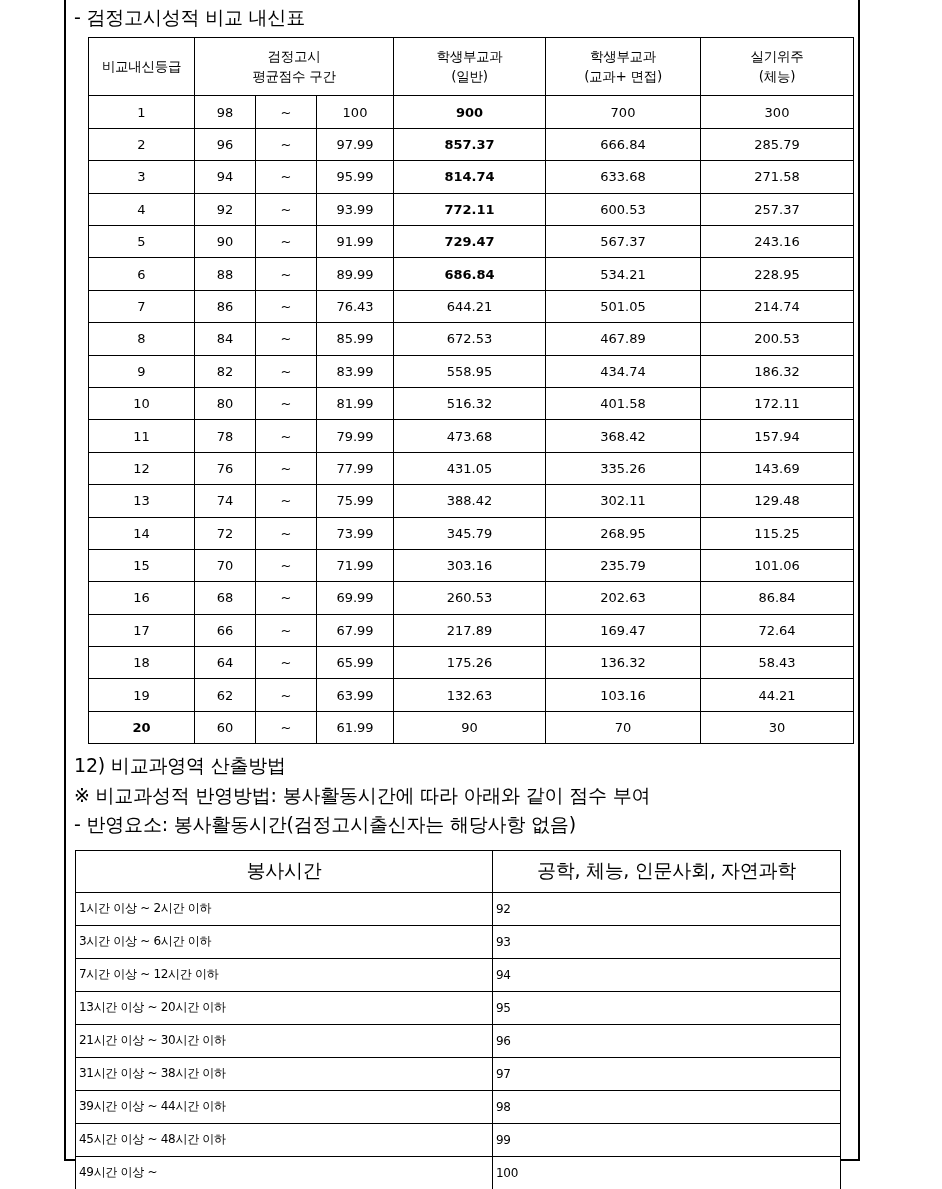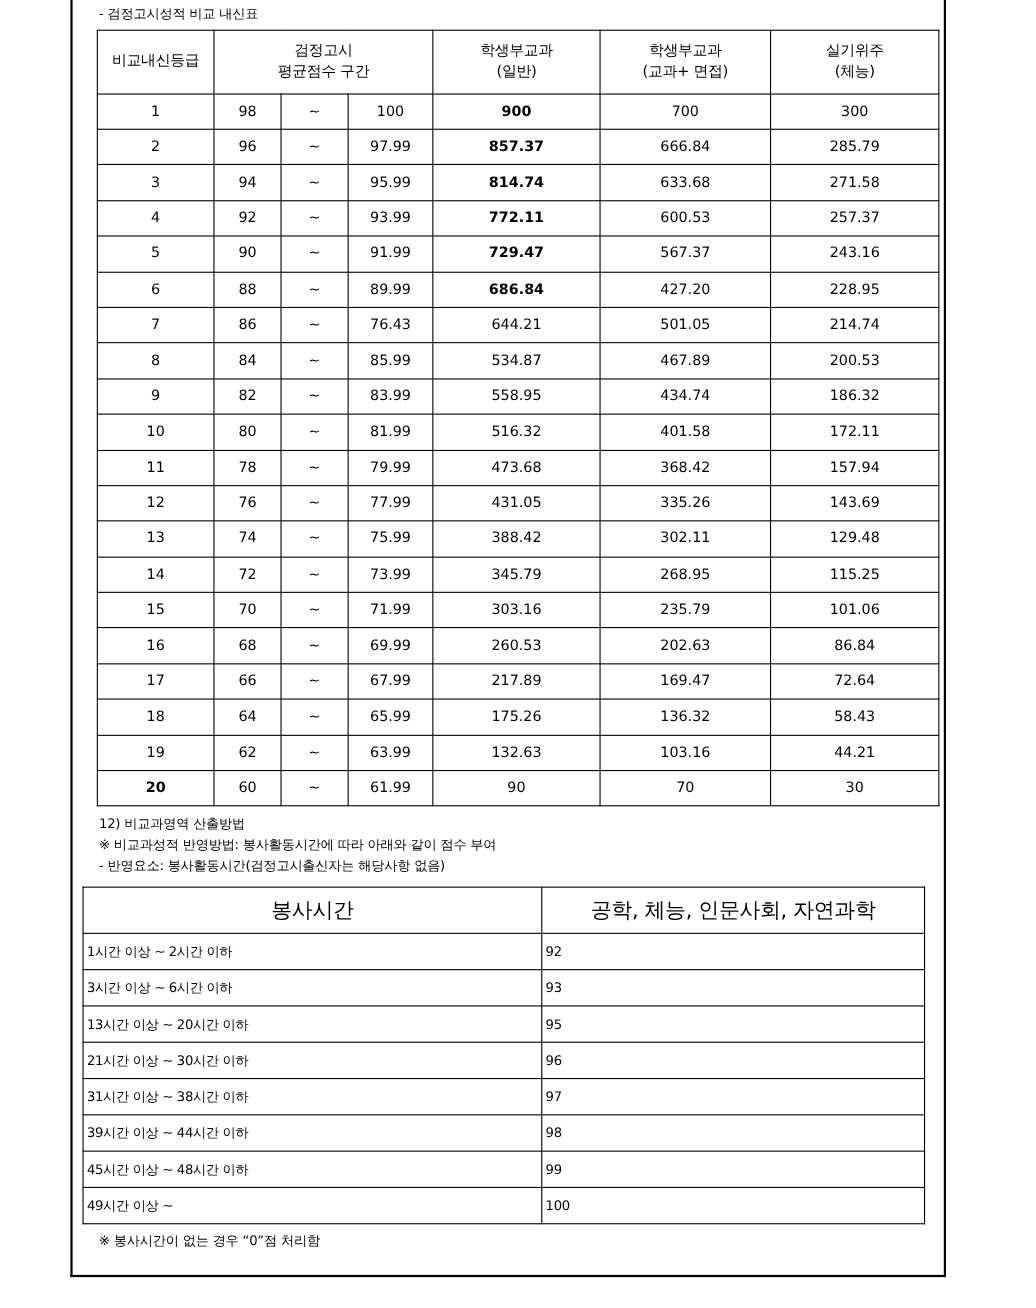--- a/index.html
+++ b/index.html
@@ -32,23 +32,23 @@
     position: absolute;
     left: 64px;
     top: 0;
     width: 796px;
     box-sizing: border-box;
     padding: 0 0 0 0;
   }
 
   
   .para {
-    font-size: 12px;
+    font-size: 19px;
     line-height: 1.55;
-    padding-left: 26px;
+    padding-left: 10px;
     white-space: nowrap;
     letter-spacing: -0.2px;
   }
   .para.t-caption { padding-top: 3px; padding-bottom: 5px; }
   .gap-s { height: 7px; }
   .gap-m { height: 10px; }
 
   
   table {
     border-collapse: collapse;
@@ -187,38 +187,38 @@
           <td class="bold-cell">729.47</td>
           <td>567.37</td>
           <td>243.16</td>
         </tr>
         <tr>
           <td>6</td>
           <td>88</td>
           <td class="tilde">~</td>
           <td>89.99</td>
           <td class="bold-cell">686.84</td>
-          <td>427.20</td>
+          <td>534.21</td>
           <td>228.95</td>
         </tr>
         <tr>
           <td>7</td>
           <td>86</td>
           <td class="tilde">~</td>
           <td>76.43</td>
           <td>644.21</td>
           <td>501.05</td>
           <td>214.74</td>
         </tr>
         <tr>
           <td>8</td>
           <td>84</td>
           <td class="tilde">~</td>
           <td>85.99</td>
-          <td>534.87</td>
+          <td>672.53</td>
           <td>467.89</td>
           <td>200.53</td>
         </tr>
         <tr>
           <td>9</td>
           <td>82</td>
           <td class="tilde">~</td>
           <td>83.99</td>
           <td>558.95</td>
           <td>434.74</td>
@@ -348,20 +348,24 @@
     <tbody id="volunteer-table-body">
         <tr>
           <td>1시간 이상 ~ 2시간 이하</td>
           <td>92</td>
         </tr>
         <tr>
           <td>3시간 이상 ~ 6시간 이하</td>
           <td>93</td>
         </tr>
         <tr>
+          <td>7시간 이상 ~ 12시간 이하</td>
+          <td>94</td>
+        </tr>
+        <tr>
           <td>13시간 이상 ~ 20시간 이하</td>
           <td>95</td>
         </tr>
         <tr>
           <td>21시간 이상 ~ 30시간 이하</td>
           <td>96</td>
         </tr>
         <tr>
           <td>31시간 이상 ~ 38시간 이하</td>
           <td>97</td>

